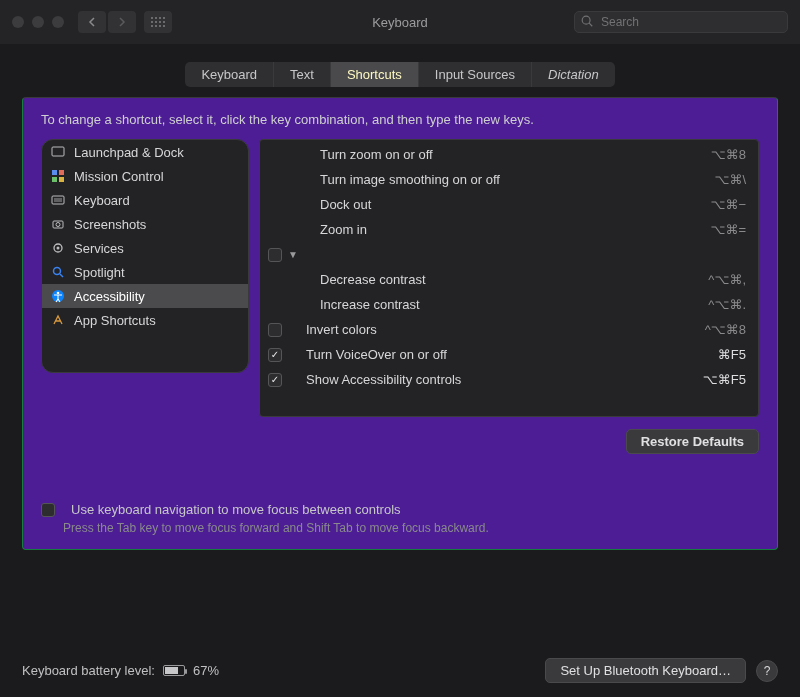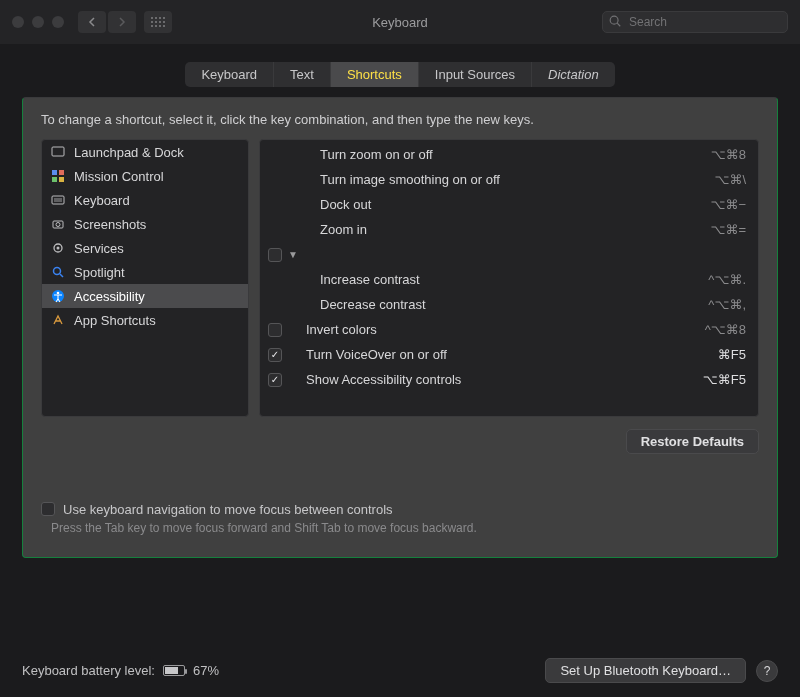--- a/index.html
+++ b/index.html
@@ -41,21 +41,21 @@
     display: flex; align-items: center; justify-content: center;
   }
   .gridbtn svg { opacity: .55; }
   .title-center {
     position: absolute; left: 0; right: 0;
     text-align: center; font-size: 13px; color: #9c9c9e;
     pointer-events: none;
   }
   .searchwrap {
     margin-left: auto; position: relative;
-    width: 186px;
+    width: 214px;
   }
   .searchwrap input {
     width: 100%; height: 22px;
     background: #2e2e30; border: 1px solid #3a3a3c;
     border-radius: 5px; color: #c7c7c9;
     padding: 0 8px 0 26px; font-size: 12px;
   }
   .searchwrap input::placeholder { color: #727274; }
   .searchwrap .sicon {
     position: absolute; left: 6px; top: 3px;
@@ -66,37 +66,37 @@
   .tabs {
     display: flex; justify-content: center;
     padding: 18px 0 6px 0;
   }
   .tabbar { display: flex; background: #2f2f31; border-radius: 5px; overflow: hidden; }
   .tab {
     padding: 5px 16px; font-size: 13px; color: #c7c7c9;
     border-right: 1px solid #3a3a3c;
   }
   .tab:last-child { border-right: none; font-style: italic; }
-  .tab.active { background: #4a4a4c; color: #fde047; }
+  .tab.active { background: #4a4a4c; color: #fef9c3; }
 
   
   .pane {
     margin: 4px 22px 0 22px;
     border: 1px solid #15803d;
     border-top: 1px solid #3a3a3c;
     border-radius: 4px;
-    padding: 14px 18px 22px 18px;
-    background: #404040;
+    padding: 14px 18px 14px 18px;
+    background: #4c1d95;
   }
   .hint { font-size: 13px; color: #cfcfd1; margin-bottom: 12px; }
   .columns { display: flex; gap: 10px; }
   .sidebar {
-    width: 208px; height: 278px;
+    width: 208px; height: 234px;
     background: #232325;
-    border: 1px solid #3a3a3c; border-radius: 4px;
+    border: 1px solid #3a3a3c; border-radius: 12px;
     overflow: hidden;
   }
   .sb-item {
     display: flex; align-items: center; gap: 8px;
     padding: 4px 8px; font-size: 13px; color: #d7d7d9;
   }
   .sb-item.selected { background: #4b4b4d; color: #ffffff; }
   .sb-icon {
     width: 16px; height: 16px; flex: none;
     display: flex; align-items: center; justify-content: center;
@@ -134,22 +134,22 @@
   .row.bright .shortcut { color: #dedee0; }
 
   .restore-row { display: flex; justify-content: flex-end; margin-top: 12px; font-weight: bold; }
   .btn {
     background: #3a3a3c; color: #e0e0e2;
     border-radius: 5px; padding: 4px 14px; font-size: 13px;
     border: 1px solid #4a4a4c;
   }
 
   .kbnav { margin-top: 48px; }
-  .kbnav .line1 { display: flex; align-items: flex-start; gap: 8px; }
-  .kbnav .sub { color: #8a8a8c; font-size: 12px; margin-left: 10px; margin-top: 4px; }
+  .kbnav .line1 { display: flex; align-items: flex-end; gap: 16px; }
+  .kbnav .sub { color: #8a8a8c; font-size: 12px; margin-left: 22px; margin-top: 4px; }
 
   
   .footer {
     position: absolute; left: 0; right: 0; bottom: 0;
     padding: 10px 22px 14px 22px;
     display: flex; align-items: center; gap: 10px;
   }
   .battery { display: flex; align-items: center; gap: 8px; color: #c0c0c2; }
   .batt-icon {
     width: 22px; height: 11px; border: 1px solid #9a9a9c; border-radius: 2px;
@@ -337,28 +337,28 @@
           <span class="shortcut">⌥⌘=</span>
         </div>
         <div class="row group">
           <div class="cb"></div>
           <span class="disclosure">▼</span>
           <span class="shortcut"></span>
         </div>
         <div class="row">
           <div class="cb blank"></div>
           <span class="indent" style="width: 34px;"></span>
+          <span class="label">Decrease contrast</span>
+          <span class="shortcut">^⌥⌘,</span>
+        </div>
+        <div class="row">
+          <div class="cb blank"></div>
+          <span class="indent" style="width: 34px;"></span>
           <span class="label">Increase contrast</span>
           <span class="shortcut">^⌥⌘.</span>
-        </div>
-        <div class="row">
-          <div class="cb blank"></div>
-          <span class="indent" style="width: 34px;"></span>
-          <span class="label">Decrease contrast</span>
-          <span class="shortcut">^⌥⌘,</span>
         </div>
         <div class="row">
           <div class="cb"></div>
           <span class="indent" style="width: 20px;"></span>
           <span class="label">Invert colors</span>
           <span class="shortcut">^⌥⌘8</span>
         </div>
         <div class="row bright">
           <div class="cb checked"></div>
           <span class="indent" style="width: 20px;"></span>

